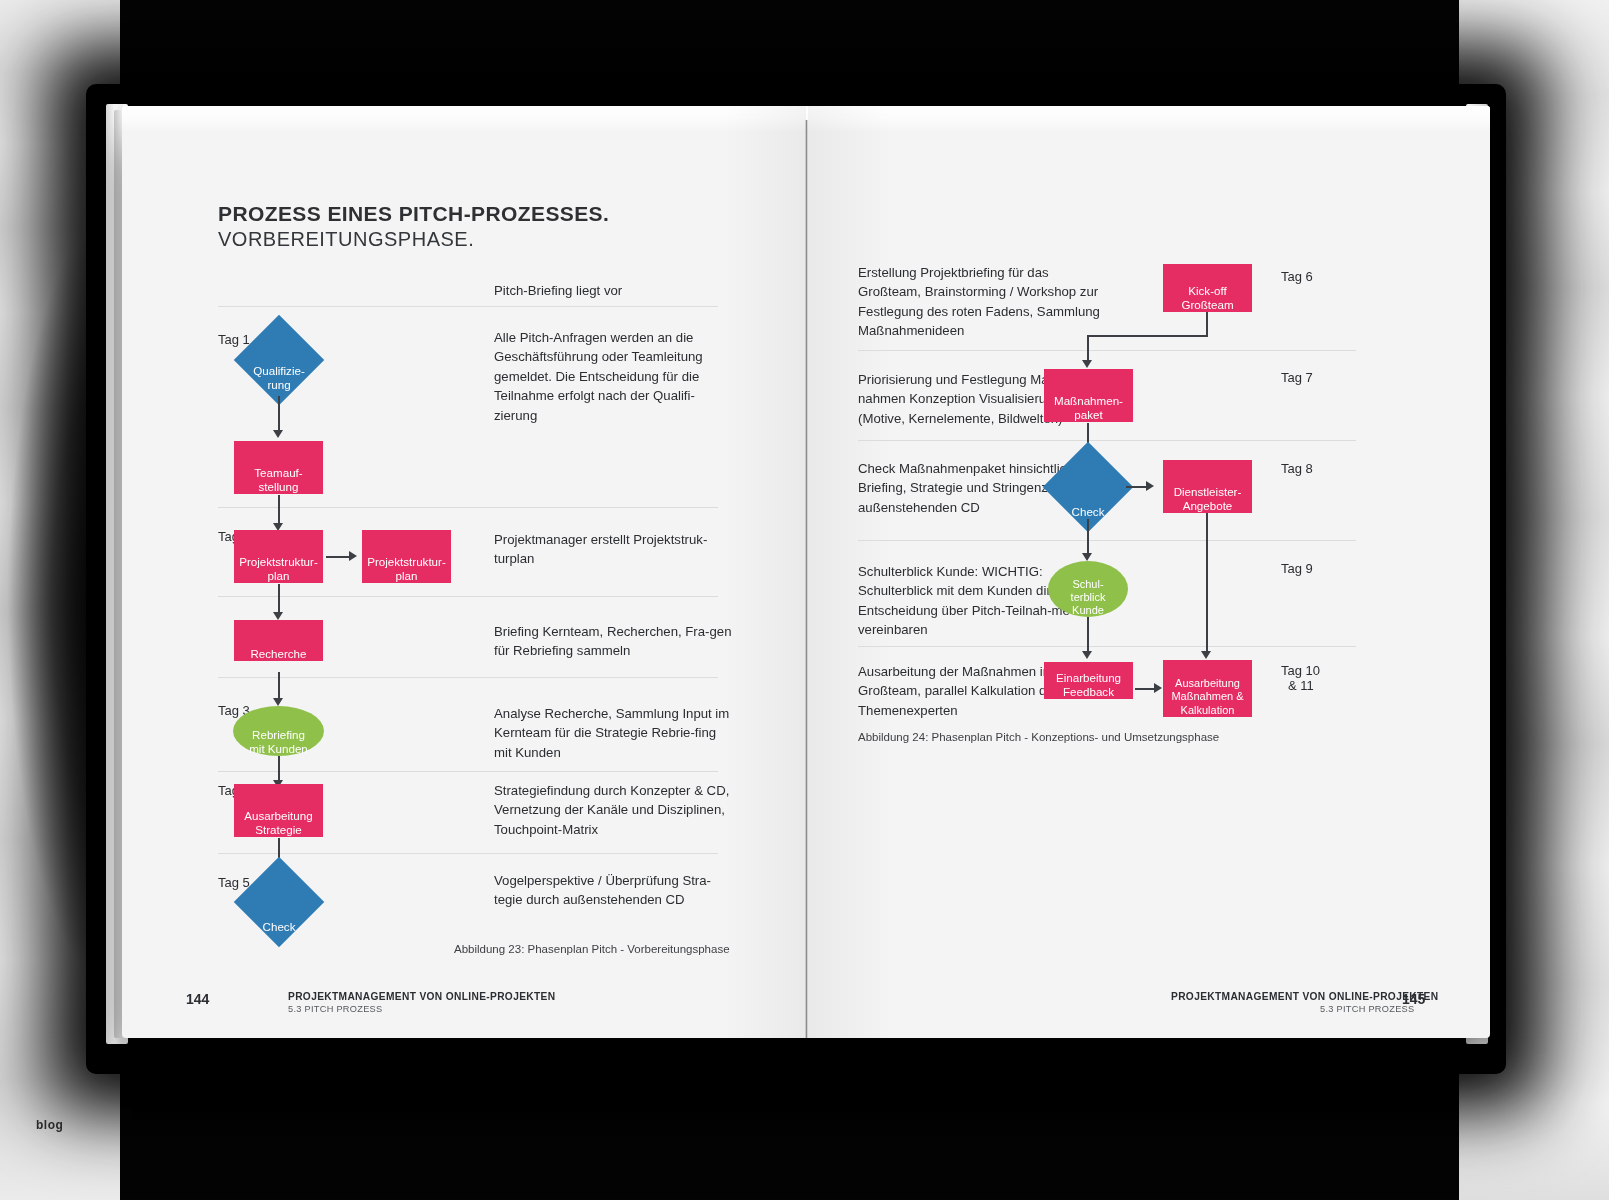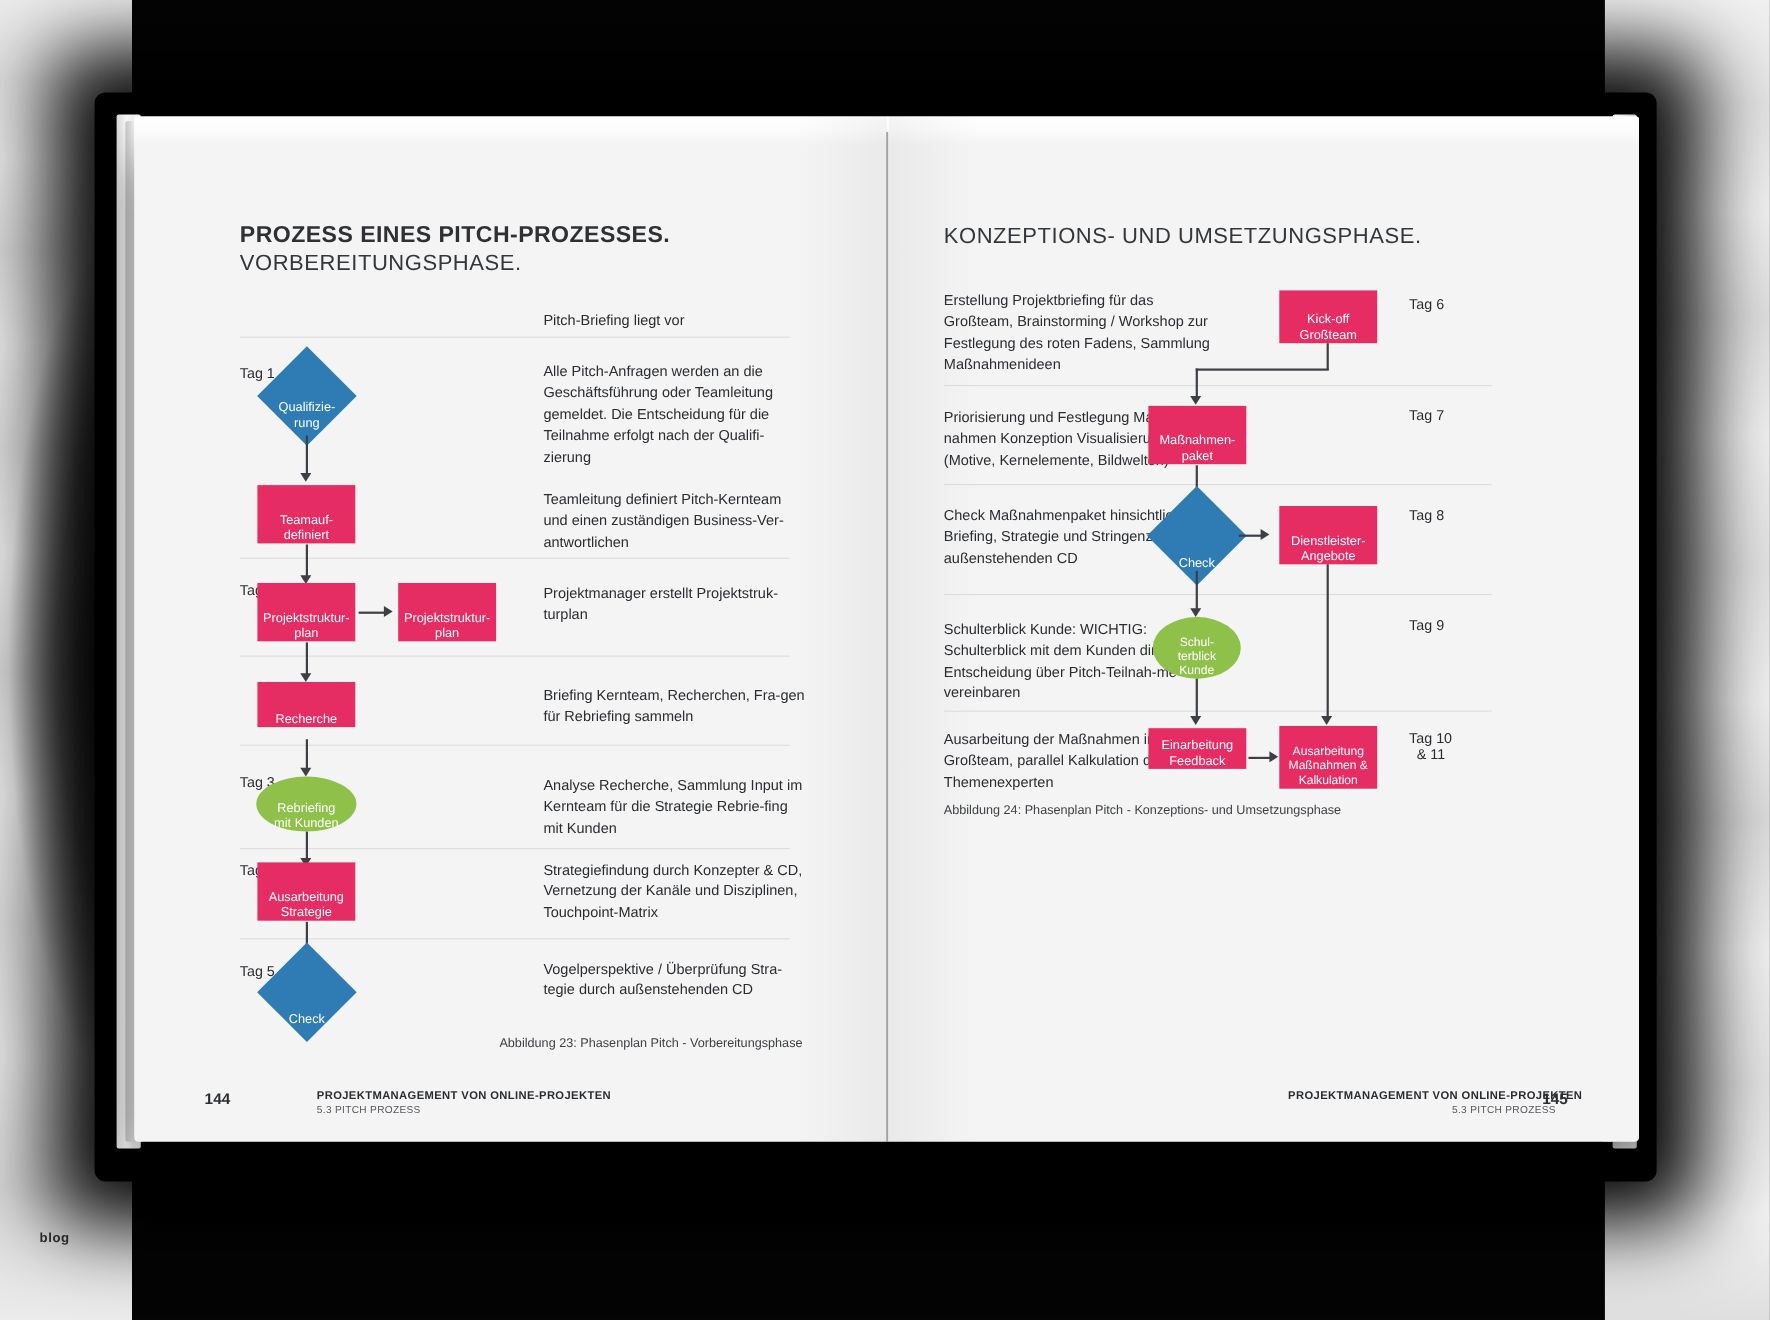--- a/index.html
+++ b/index.html
@@ -162,24 +162,23 @@
         </div>
       </div>
       <div class="desc" style="left:372px;top:222px;width:232px;">Alle Pitch-Anfragen werden an die Geschäftsführung oder Teamleitung gemeldet. Die Entscheidung für die Teilnahme erfolgt nach der Qualifi-zierung</div>
 
       <div class="conn" style="left:156px;top:290px;width:1.6px;height:36px;"></div>
       <div class="arrow-down" style="left:151px;top:324px;"></div>
 
       <div class="node rect" style="left:112px;top:335px;width:89px;height:53px;background:#e62d63;">
         <span>
           <span>Teamauf-</span><br>
-          <span>definiert</span>
-        </span>
-      </div>
-      <div class="desc" style="left:372px;top:338px;width:238px;">Teamleitung definiert Pitch-Kernteam und einen zuständigen Business-Ver-antwortlichen</div>
+          <span>stellung</span>
+        </span>
+      </div>
       <div class="conn" style="left:156px;top:389px;width:1.6px;height:30px;"></div>
       <div class="arrow-down" style="left:151px;top:417px;"></div>
 
       <div class="tag" style="left:96px;top:423px;">Tag 2</div>
       <div class="node rect" style="left:112px;top:424px;width:89px;height:53px;background:#e62d63;">
         <span>
           <span>Projektstruktur-</span><br>
           <span>plan</span>
         </span>
       </div>
@@ -235,21 +234,20 @@
 
       <div class="caption" style="left:332px;top:837px;">Abbildung 23: Phasenplan Pitch - Vorbereitungsphase</div>
 
       <div class="pagenum" style="left:64px;top:885px;">144</div>
       <div class="foot-main" style="left:166px;top:885px;">PROJEKTMANAGEMENT VON ONLINE-PROJEKTEN</div>
       <div class="foot-sub" style="left:166px;top:898px;">5.3 PITCH PROZESS</div>
     </div>
 
     <div class="page page-right">
 
-      <div class="h-right" style="left:50px;top:98px;">KONZEPTIONS- UND UMSETZUNGSPHASE.</div>
 
       <div class="rule" style="left:50px;top:244px;width:498px;"></div>
       <div class="rule" style="left:50px;top:334px;width:498px;"></div>
       <div class="rule" style="left:50px;top:434px;width:498px;"></div>
       <div class="rule" style="left:50px;top:540px;width:498px;"></div>
 
       <div class="desc" style="left:50px;top:157px;width:250px;">Erstellung Projektbriefing für das Großteam, Brainstorming / Workshop zur Festlegung des roten Fadens, Sammlung Maßnahmenideen</div>
       <div class="node rect" style="left:355px;top:158px;width:89px;height:48px;background:#e62d63;">
         <span>
           <span>Kick-off</span><br>

